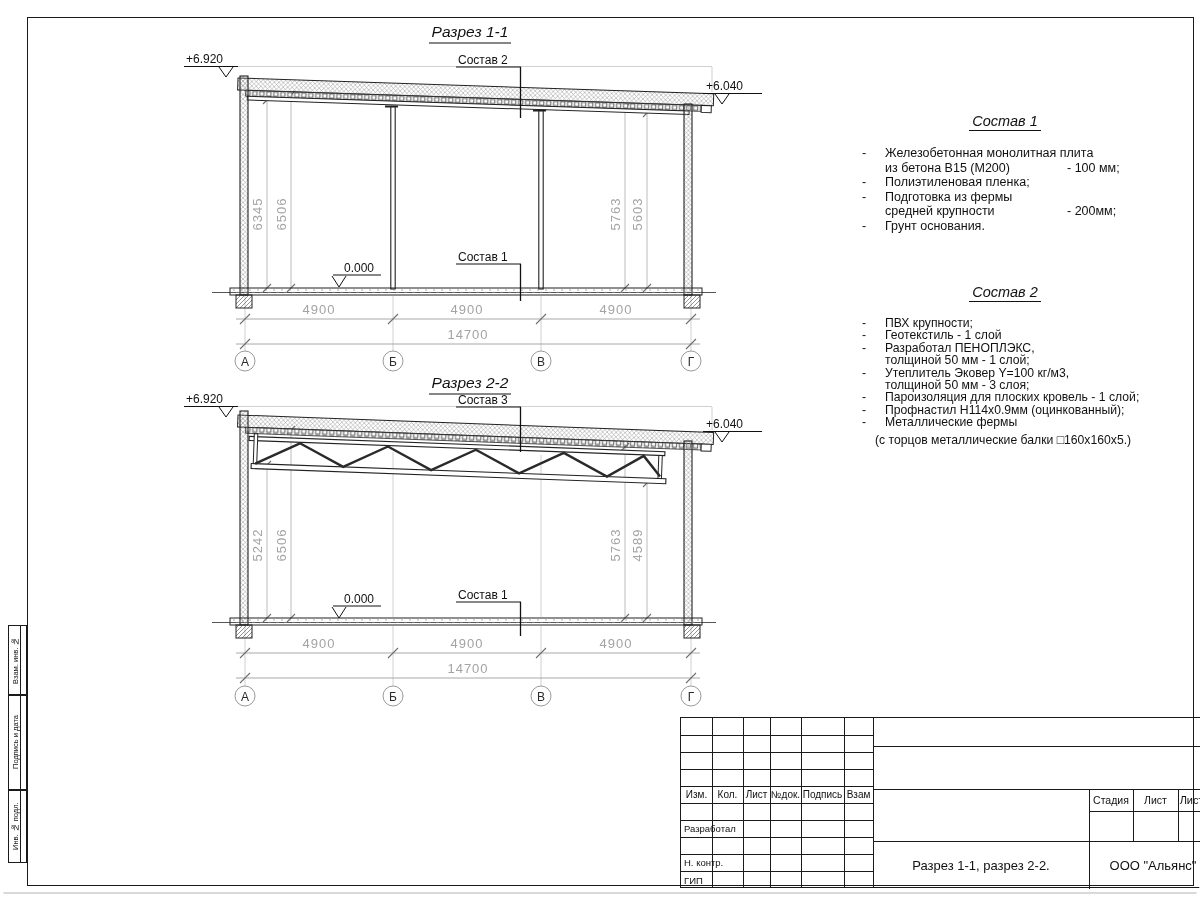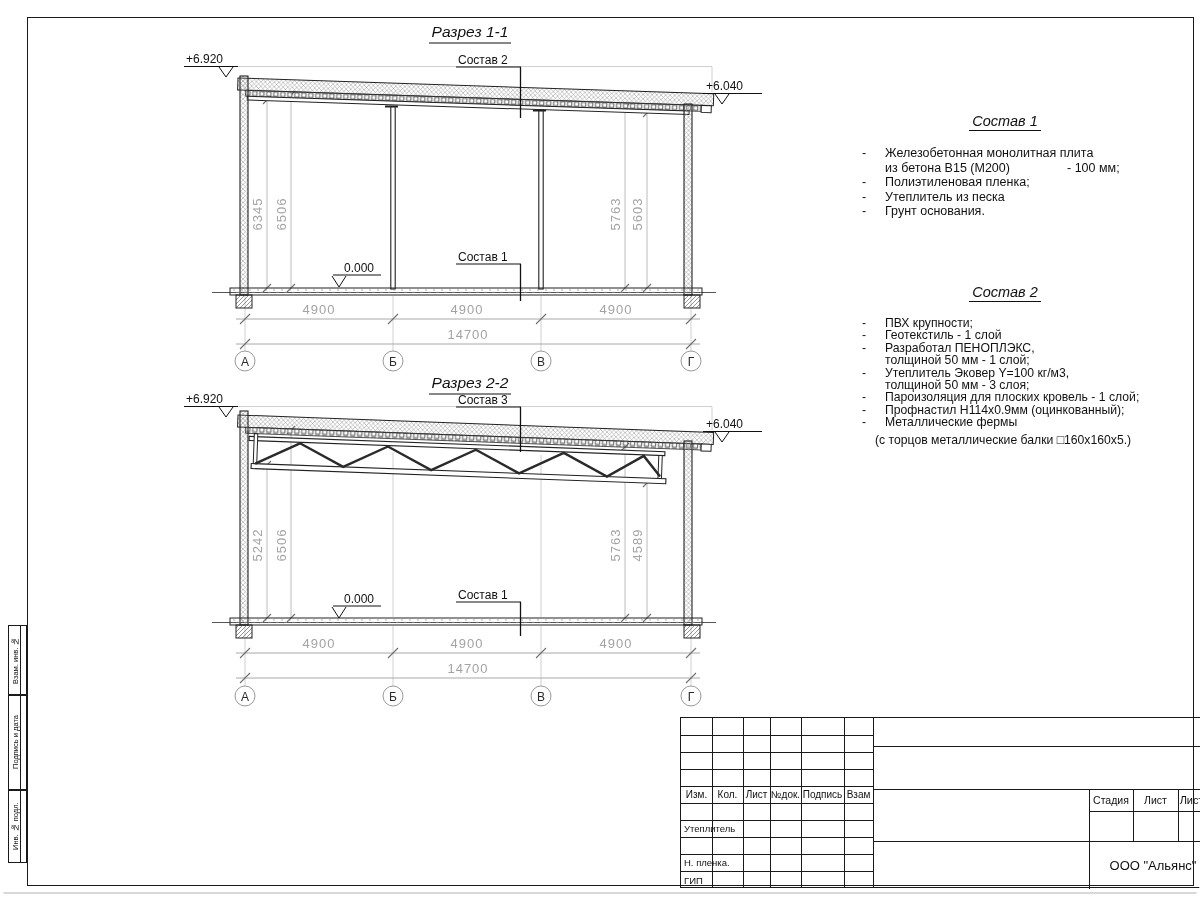--- a/index.html
+++ b/index.html
@@ -241,21 +241,26 @@
       <span class="d"></span>
       <span class="t">из бетона В15 (М200)</span>
       <span class="v">- 100 мм;</span>
       </div>
     <div class="row">
       <span class="d">-</span>
       <span class="t">Полиэтиленовая пленка;</span>
       </div>
     <div class="row">
       <span class="d">-</span>
-      <span class="t">Утеплитель из песка</span>
+      <span class="t">Подготовка из фермы</span>
+      </div>
+    <div class="row">
+      <span class="d"></span>
+      <span class="t">средней крупности</span>
+      <span class="v">- 200мм;</span>
       </div>
     <div class="row">
       <span class="d">-</span>
       <span class="t">Грунт основания.</span>
       </div>
   </div>
 
   <div class="comp comp2" style="left:855px;top:283px;">
     <div class="comp-h"><span>Состав 2</span></div>
     <div class="row">
@@ -324,28 +329,29 @@
     <div class="v" style="left:452px;top:71px;height:52px"></div>
     <div class="v" style="left:497px;top:71px;height:52px"></div>
 
     <div class="tb-cell" style="left:0;top:68px;width:31px;height:17px">Изм.</div>
     <div class="tb-cell" style="left:31px;top:68px;width:31px;height:17px">Кол.</div>
     <div class="tb-cell" style="left:62px;top:68px;width:27px;height:17px">Лист</div>
     <div class="tb-cell" style="left:89px;top:68px;width:31px;height:17px">№док.</div>
     <div class="tb-cell" style="left:120px;top:68px;width:43px;height:17px">Подпись</div>
     <div class="tb-cell" style="left:163px;top:68px;width:29px;height:17px">Взам</div>
 
-    <div class="tb-cell tb-left" style="left:0;top:102px;width:62px;height:17px">Утеплитель</div>
-    <div class="tb-cell tb-left" style="left:0;top:136px;width:62px;height:17px">Н. пленка.</div>
+    <div class="tb-cell tb-left" style="left:0;top:102px;width:62px;height:17px">Разработал</div>
+    <div class="tb-cell tb-left" style="left:0;top:136px;width:62px;height:17px">Н. контр.</div>
     <div class="tb-cell tb-left" style="left:0;top:153px;width:62px;height:18px">ГИП</div>
 
     <div class="tb-cell" style="left:408px;top:71px;width:44px;height:22px;font-size:10.5px">Стадия</div>
     <div class="tb-cell" style="left:452px;top:71px;width:45px;height:22px;font-size:10.5px">Лист</div>
     <div class="tb-cell" style="left:497px;top:71px;width:39px;height:22px;font-size:11px">Листов</div>
 
+    <div class="tb-cell tb-big" style="left:192px;top:123px;width:216px;height:48px">Разрез 1-1, разрез 2-2.</div>
     <div class="tb-cell tb-big" style="left:408px;top:123px;width:128px;height:48px">ООО "Альянс"</div>
   </div>
 
   <div class="stamp" style="top:625px;height:70px">
     <div class="sdiv"></div>
     <div class="stxt">Взам. инв. №</div>
   </div>
   <div class="stamp" style="top:695px;height:95px">
     <div class="sdiv"></div>
     <div class="stxt">Подпись и дата</div>

